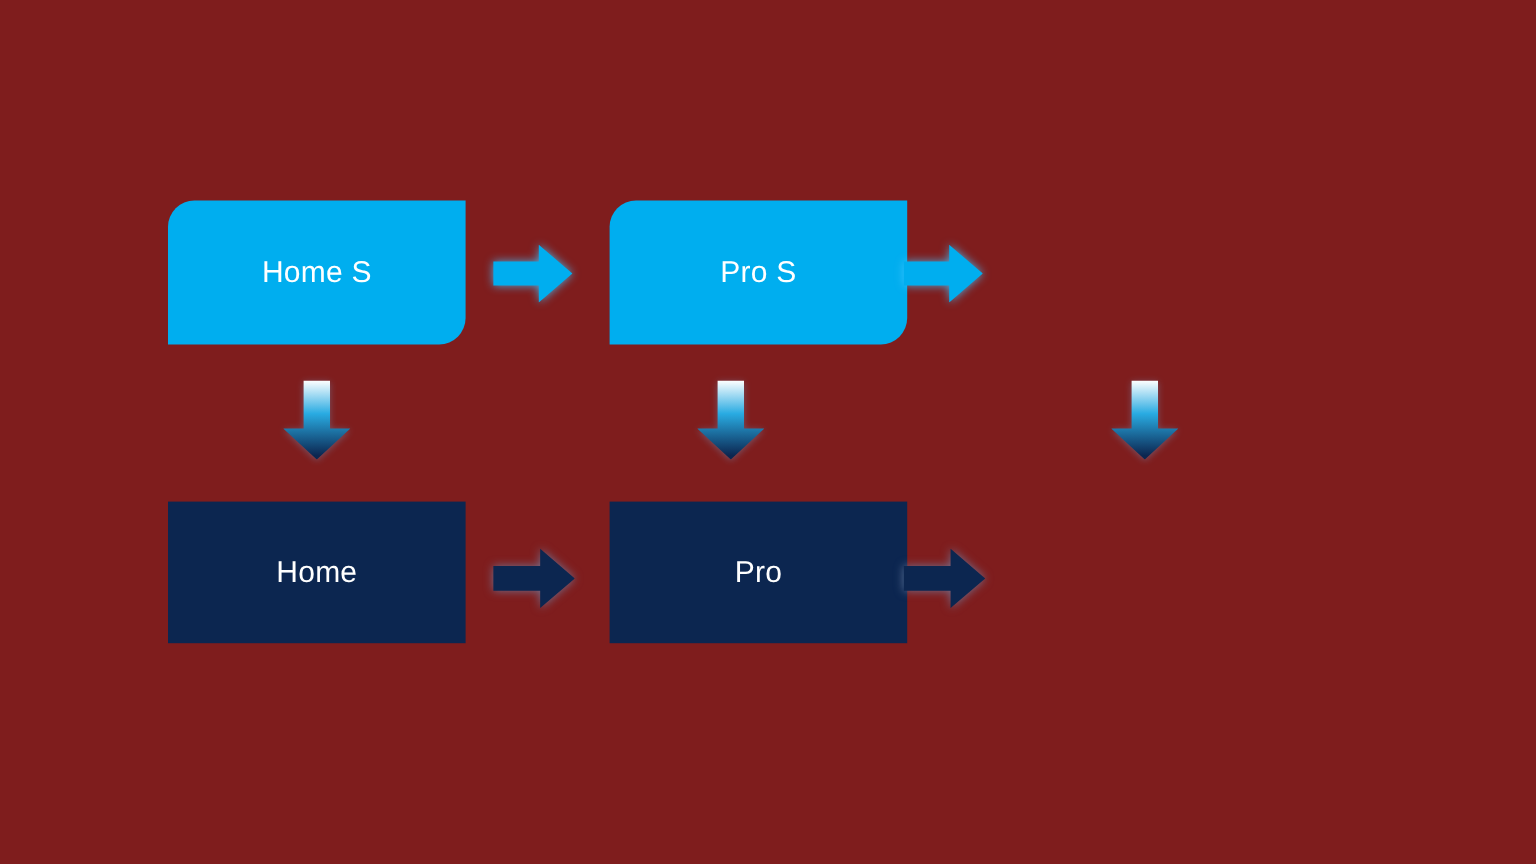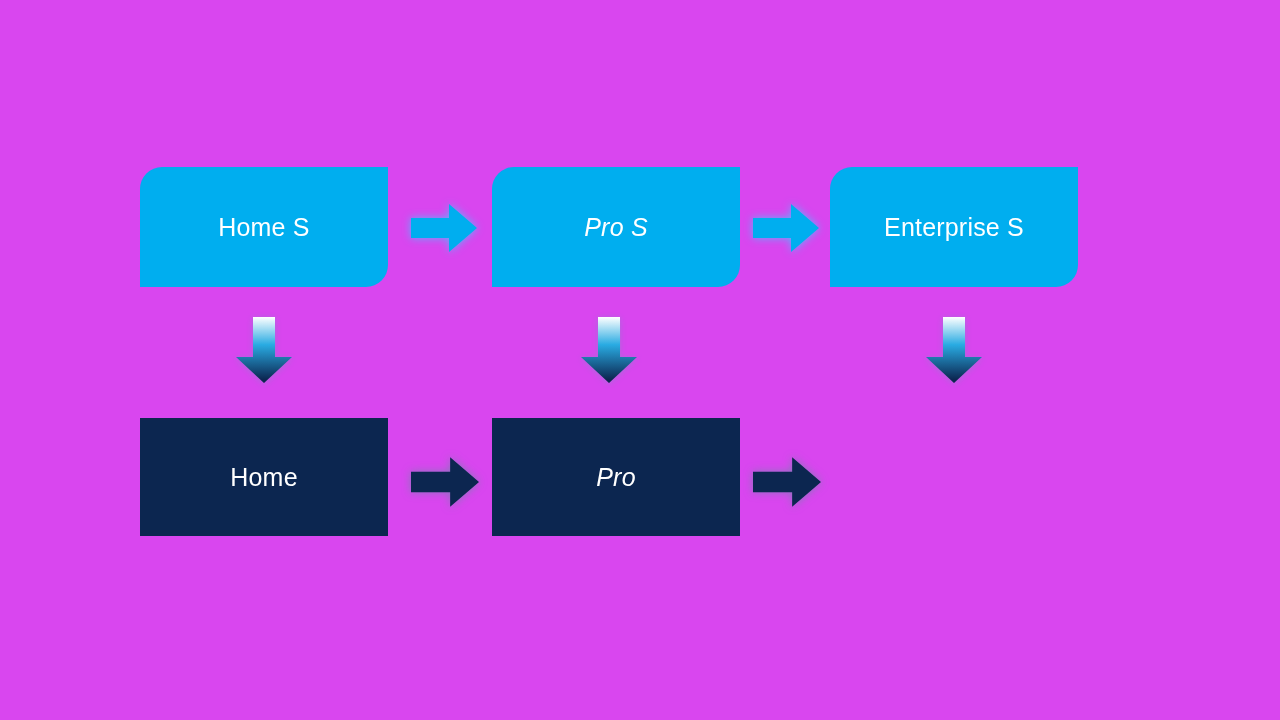--- a/index.html
+++ b/index.html
@@ -5,21 +5,21 @@
   html, body {
     margin: 0;
     padding: 0;
     background: #ffffff;
     font-family: "Liberation Sans", "DejaVu Sans", sans-serif;
   }
   .canvas {
     position: relative;
     width: 1280px;
     height: 720px;
-    background: #d946ef;
+    background: #7f1d1d;
     overflow: hidden;
   }
   .box {
     position: absolute;
     width: 248px;
     display: flex;
     align-items: center;
     justify-content: center;
     color: #ffffff;
     font-size: 25px;
@@ -31,21 +31,21 @@
     background: #00AEEF;
     border-radius: 22px 0 22px 0;
   }
   .box-bottom {
     top: 418px;
     height: 118px;
     background: #0C2650;
     border-radius: 0;
   }
   .col1 { left: 140px; }
-  .col2 { left: 492px; font-style: italic; }
+  .col2 { left: 508px; }
   .col3 { left: 830px; }
 
   .arrow-right {
     position: absolute;
     width: 66px;
     height: 48px;
   }
   .arrow-right-top {
     top: 204px;
     filter: drop-shadow(0 0 4px rgba(64, 196, 255, 0.85));
@@ -75,23 +75,20 @@
 </head>
 <body>
 
 <div class="canvas">
 
   <div class="box box-top col1">
     <span>Home S</span>
   </div>
   <div class="box box-top col2">
     <span>Pro S</span>
-  </div>
-  <div class="box box-top col3">
-    <span>Enterprise S</span>
   </div>
 
   <div class="arrow-right arrow-right-top gap1">
     <svg viewBox="0 0 66 48" aria-hidden="true">
       <polygon points="0,14 38,14 38,0 66,24 38,48 38,34 0,34" fill="#00AEEF"></polygon>
     </svg>
   </div>
   <div class="arrow-right arrow-right-top gap2">
     <svg viewBox="0 0 66 48" aria-hidden="true">
       <polygon points="0,14 38,14 38,0 66,24 38,48 38,34 0,34" fill="#00AEEF"></polygon>

